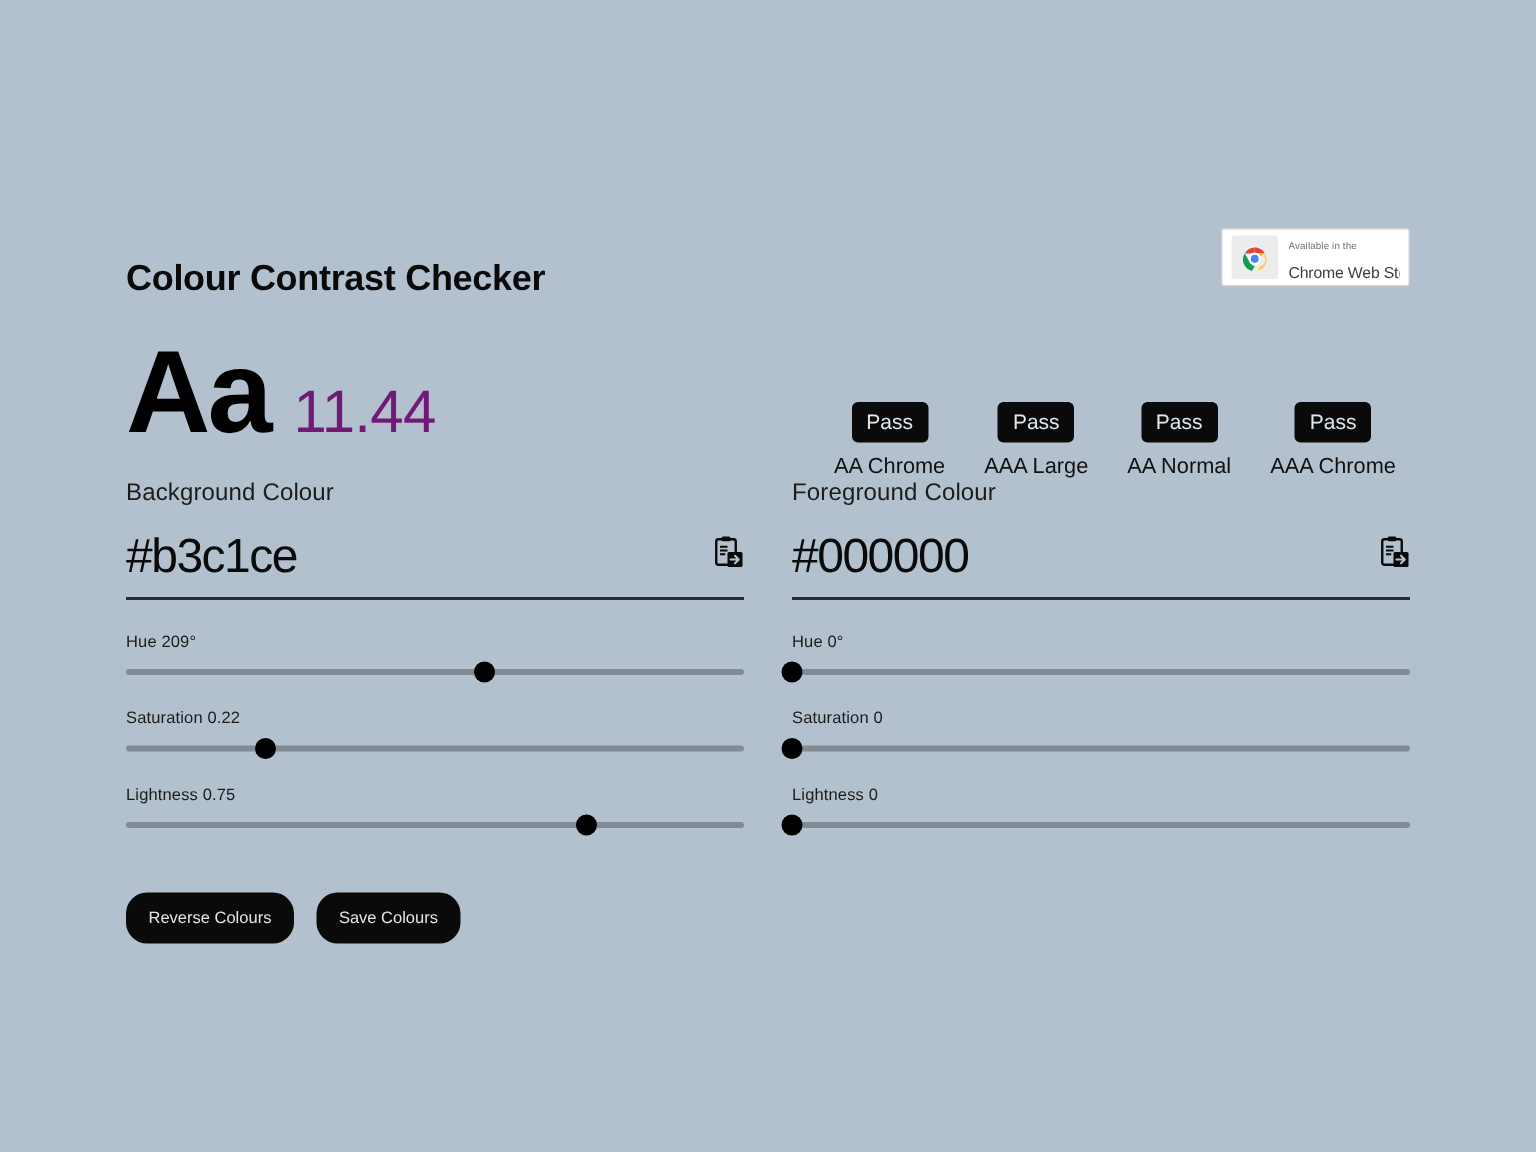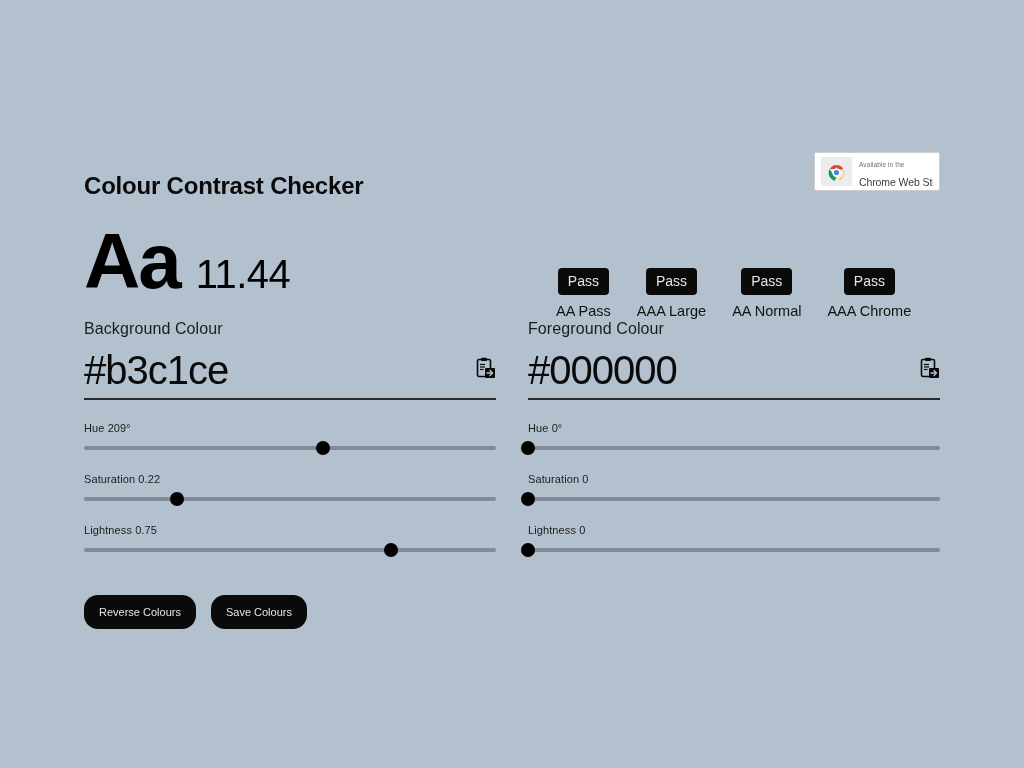--- a/index.html
+++ b/index.html
@@ -96,21 +96,21 @@
     line-height: 1;
     letter-spacing: -2px;
     color: #000000;
   }
   .contrast-ratio {
     font-size: 40px;
     font-weight: normal;
     line-height: 1;
     letter-spacing: -0.5px;
     margin-left: 16px;
-    color: #000000;
+    color: #701a75;
   }
 
   
   .criteria {
     position: absolute;
     left: 556px;
     top: 240px;
     display: flex;
     gap: 26px;
   }
@@ -154,21 +154,21 @@
 
   .hex-row {
     position: relative;
     display: flex;
     align-items: center;
     justify-content: space-between;
     border-bottom: 2px solid #2a2a2a;
     height: 56px;
   }
   .hex-value {
-    font-size: 40px;
+    font-size: 32px;
     line-height: 1;
     letter-spacing: -1px;
     color: #0a0a0a;
     background: transparent;
     border: 0;
     outline: none;
     font-family: "Liberation Sans", sans-serif;
     padding: 0;
     width: 330px;
   }
@@ -263,21 +263,21 @@
   </div>
 
   <div class="sample-row">
     <span class="sample-aa">Aa</span>
     <span class="contrast-ratio">11.44</span>
   </div>
 
   <div class="criteria">
     <div class="criterion">
       <span class="pass-badge">Pass</span>
-      <span class="criterion-label">AA Pass</span>
+      <span class="criterion-label">AA Chrome</span>
     </div>
     <div class="criterion">
       <span class="pass-badge">Pass</span>
       <span class="criterion-label">AAA Large</span>
     </div>
     <div class="criterion">
       <span class="pass-badge">Pass</span>
       <span class="criterion-label">AA Normal</span>
     </div>
     <div class="criterion">

